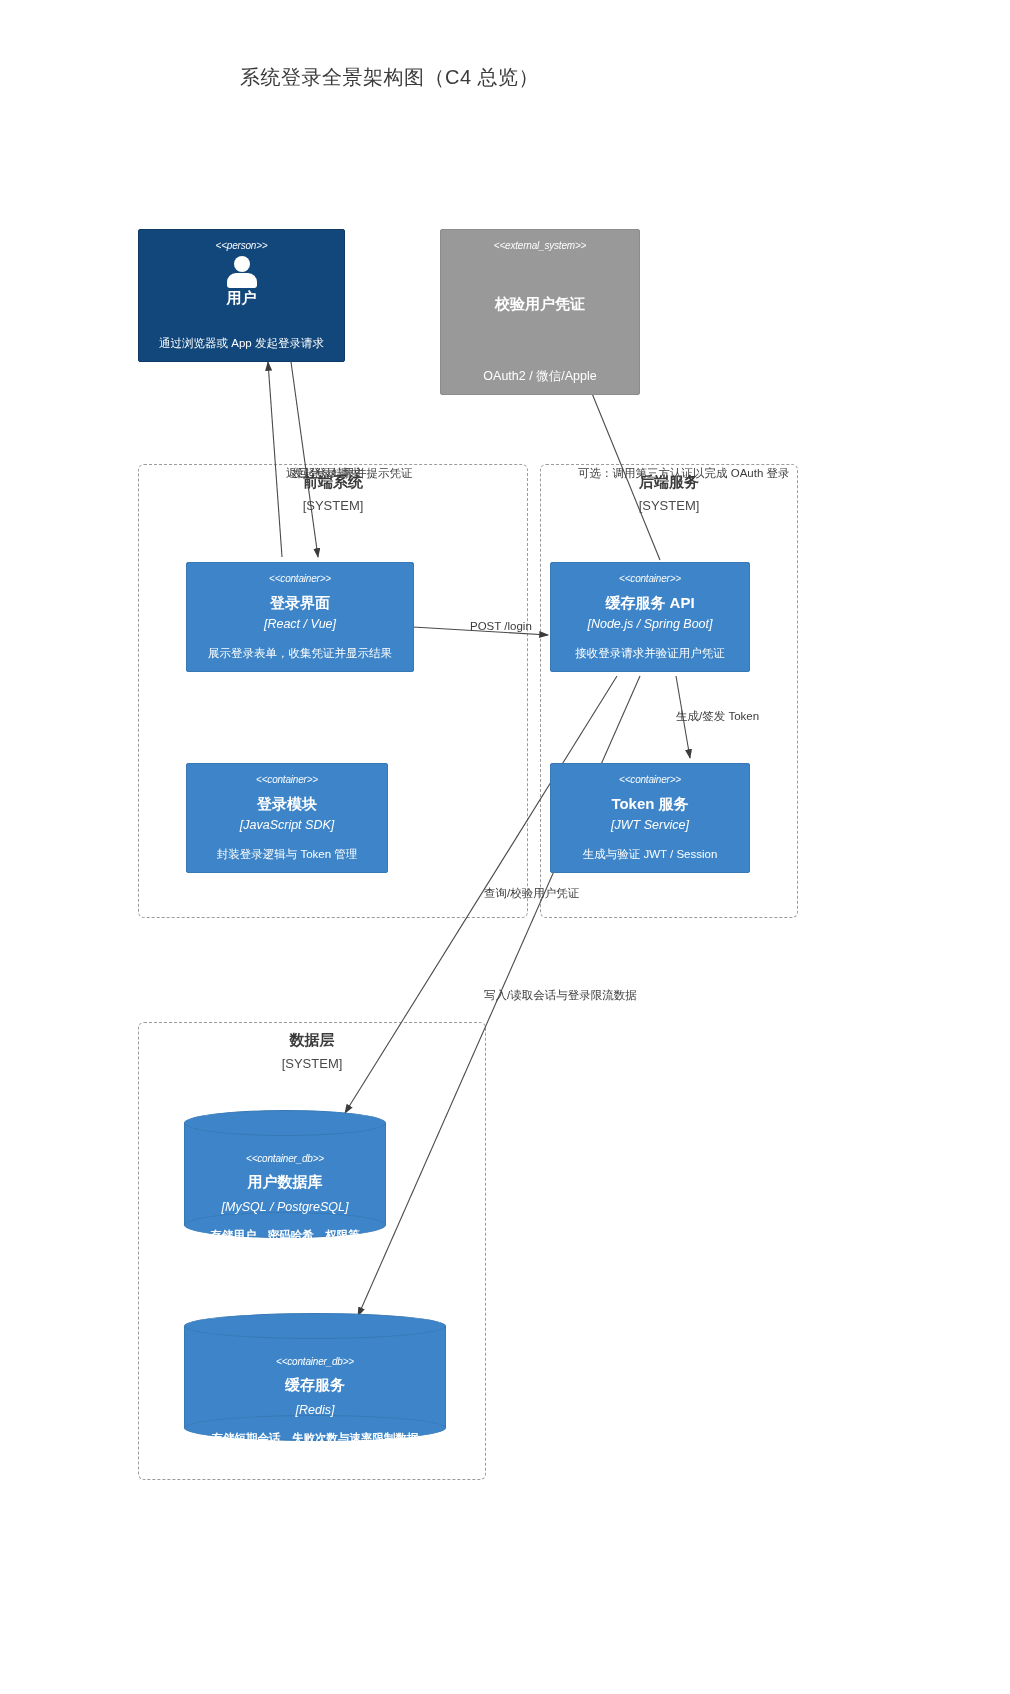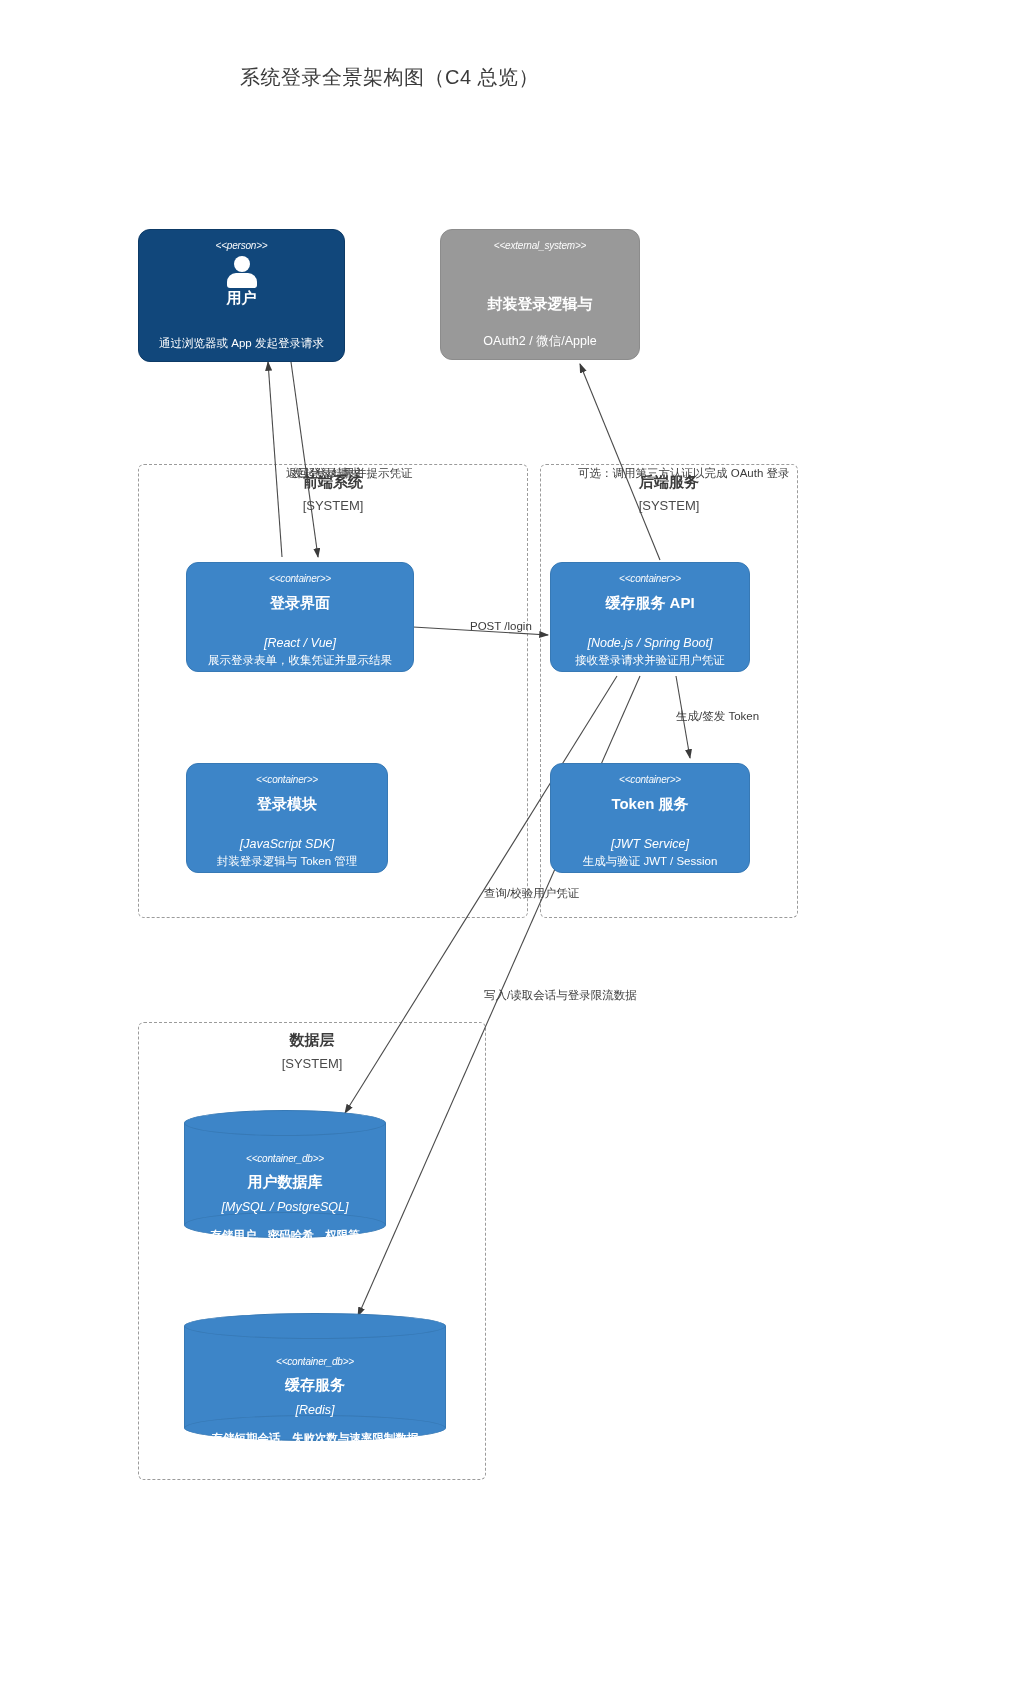--- a/index.html
+++ b/index.html
@@ -63,40 +63,40 @@
   
   .node {
     box-sizing: border-box;
     display: flex;
     flex-direction: column;
     align-items: center;
     justify-content: flex-start;
     color: #ffffff;
     text-align: center;
     padding: 9px 10px 8px 10px;
-    border-radius: 12px;
+    border-radius: 2px;
   }
   .node .stereo {
     font-size: 10px;
     font-style: italic;
     line-height: 13px;
     opacity: 0.97;
     letter-spacing: -0.2px;
   }
   .node .name {
     font-size: 15px;
     font-weight: bold;
     line-height: 20px;
     margin-top: 8px;
   }
   .node .tech {
     font-size: 12.5px;
     font-style: italic;
     line-height: 17px;
-    margin-top: 22px;
+    margin-top: 3px;
   }
   .node .desc {
     font-size: 11.5px;
     line-height: 16px;
     margin-top: auto;
     padding-bottom: 2px;
   }
 
   .node.person {
     background: #11477b;
@@ -274,23 +274,23 @@
   <div class="abs node person" style="left:138px; top:229px; width:207px; height:133px;">
     <div class="stereo">&lt;&lt;person&gt;&gt;</div>
     <div class="person-icon">
       <div class="head"></div>
       <div class="body"></div>
     </div>
     <div class="name" style="margin-top:2px;">用户</div>
     <div class="desc">通过浏览器或 App 发起登录请求</div>
   </div>
 
-  <div class="abs node ext" style="left:440px; top:229px; width:200px; height:131px;">
+  <div class="abs node ext" style="left:440px; top:229px; width:200px; height:166px;">
     <div class="stereo">&lt;&lt;external_system&gt;&gt;</div>
-    <div class="name" style="margin-top:42px;">封装登录逻辑与</div>
+    <div class="name" style="margin-top:42px;">校验用户凭证</div>
     <div class="desc" style="font-size:12.5px;">OAuth2 / 微信/Apple</div>
   </div>
 
   <div class="abs node container" style="left:186px; top:562px; width:228px; height:110px;">
     <div class="stereo">&lt;&lt;container&gt;&gt;</div>
     <div class="name">登录界面</div>
     <div class="tech">[React / Vue]</div>
     <div class="desc">展示登录表单，收集凭证并显示结果</div>
   </div>
 

